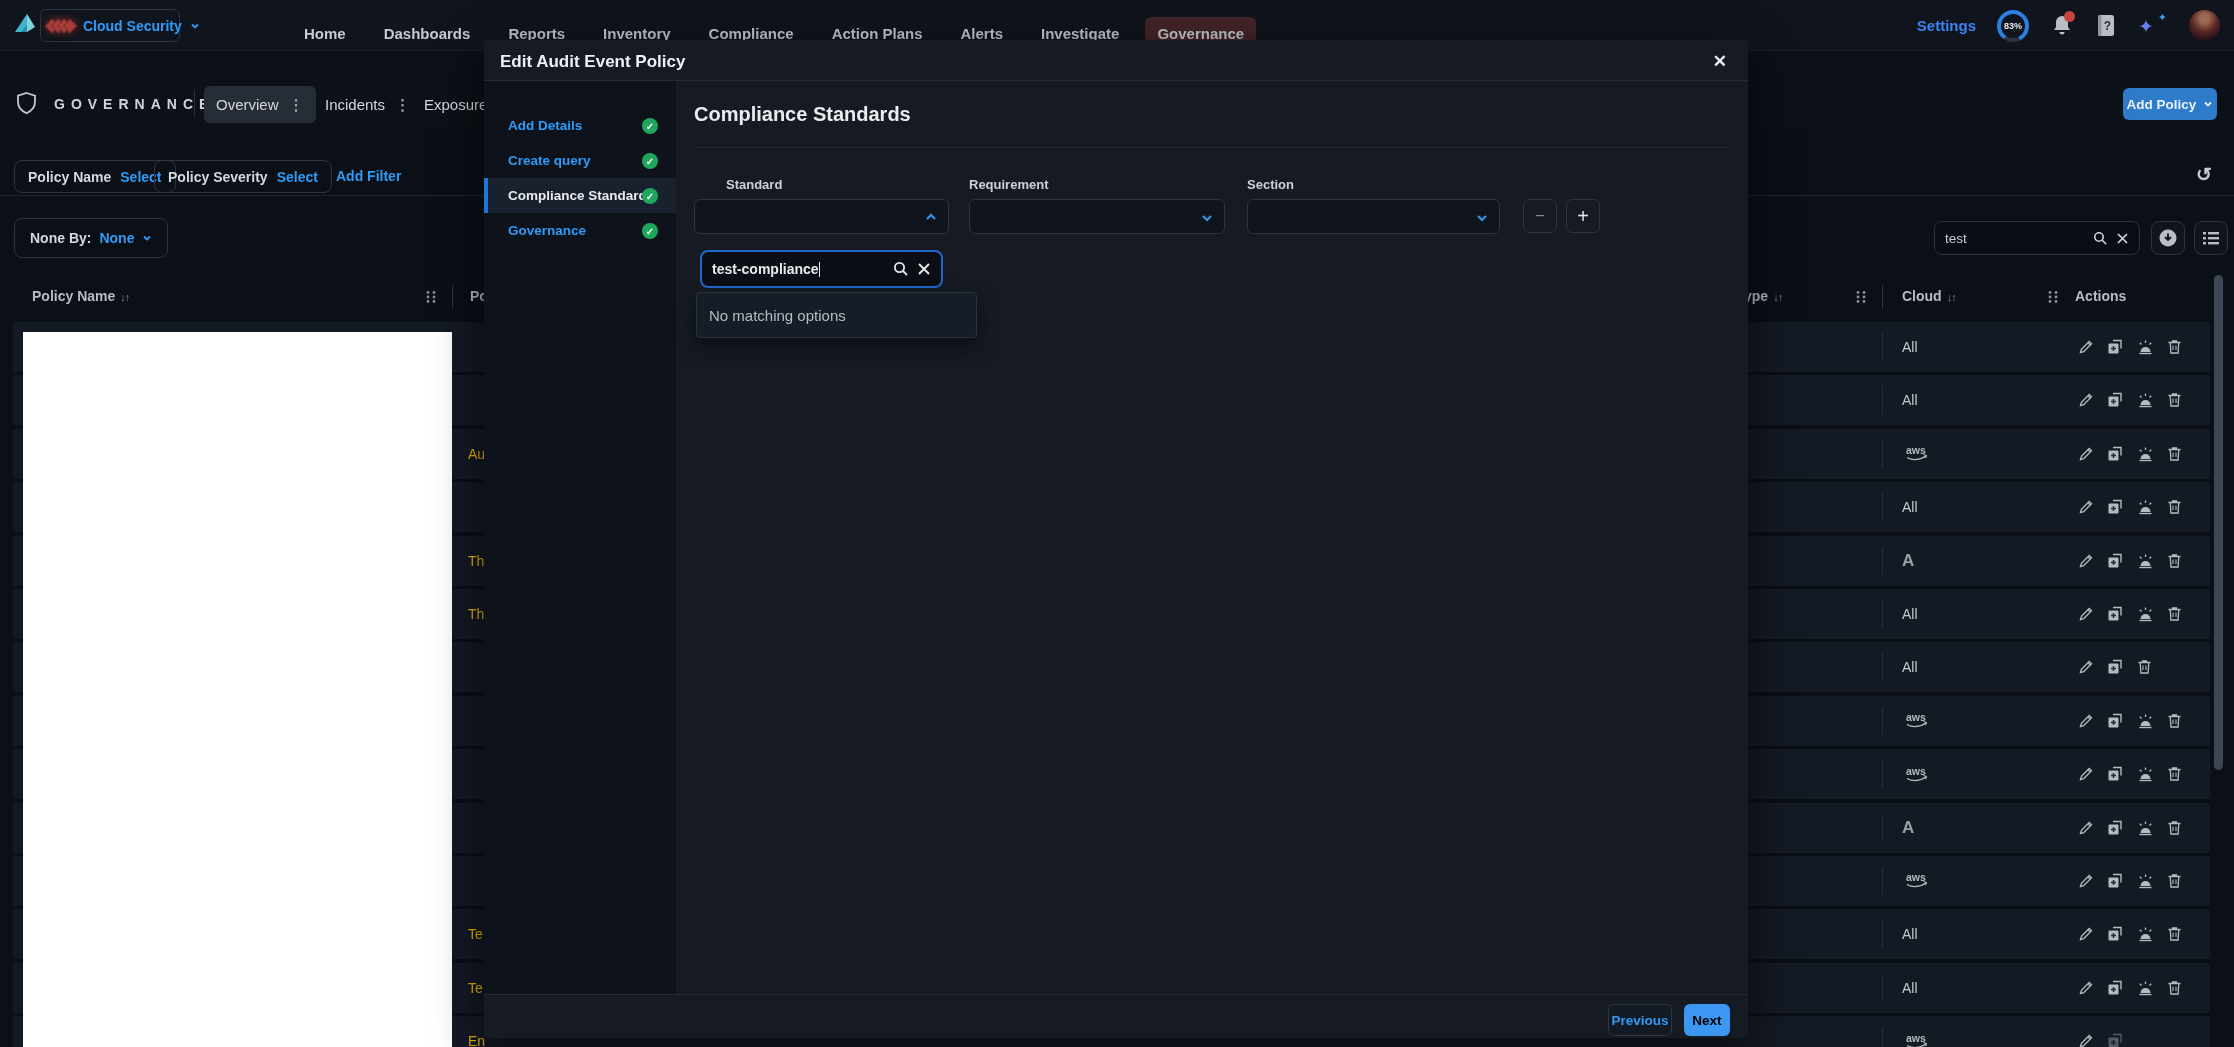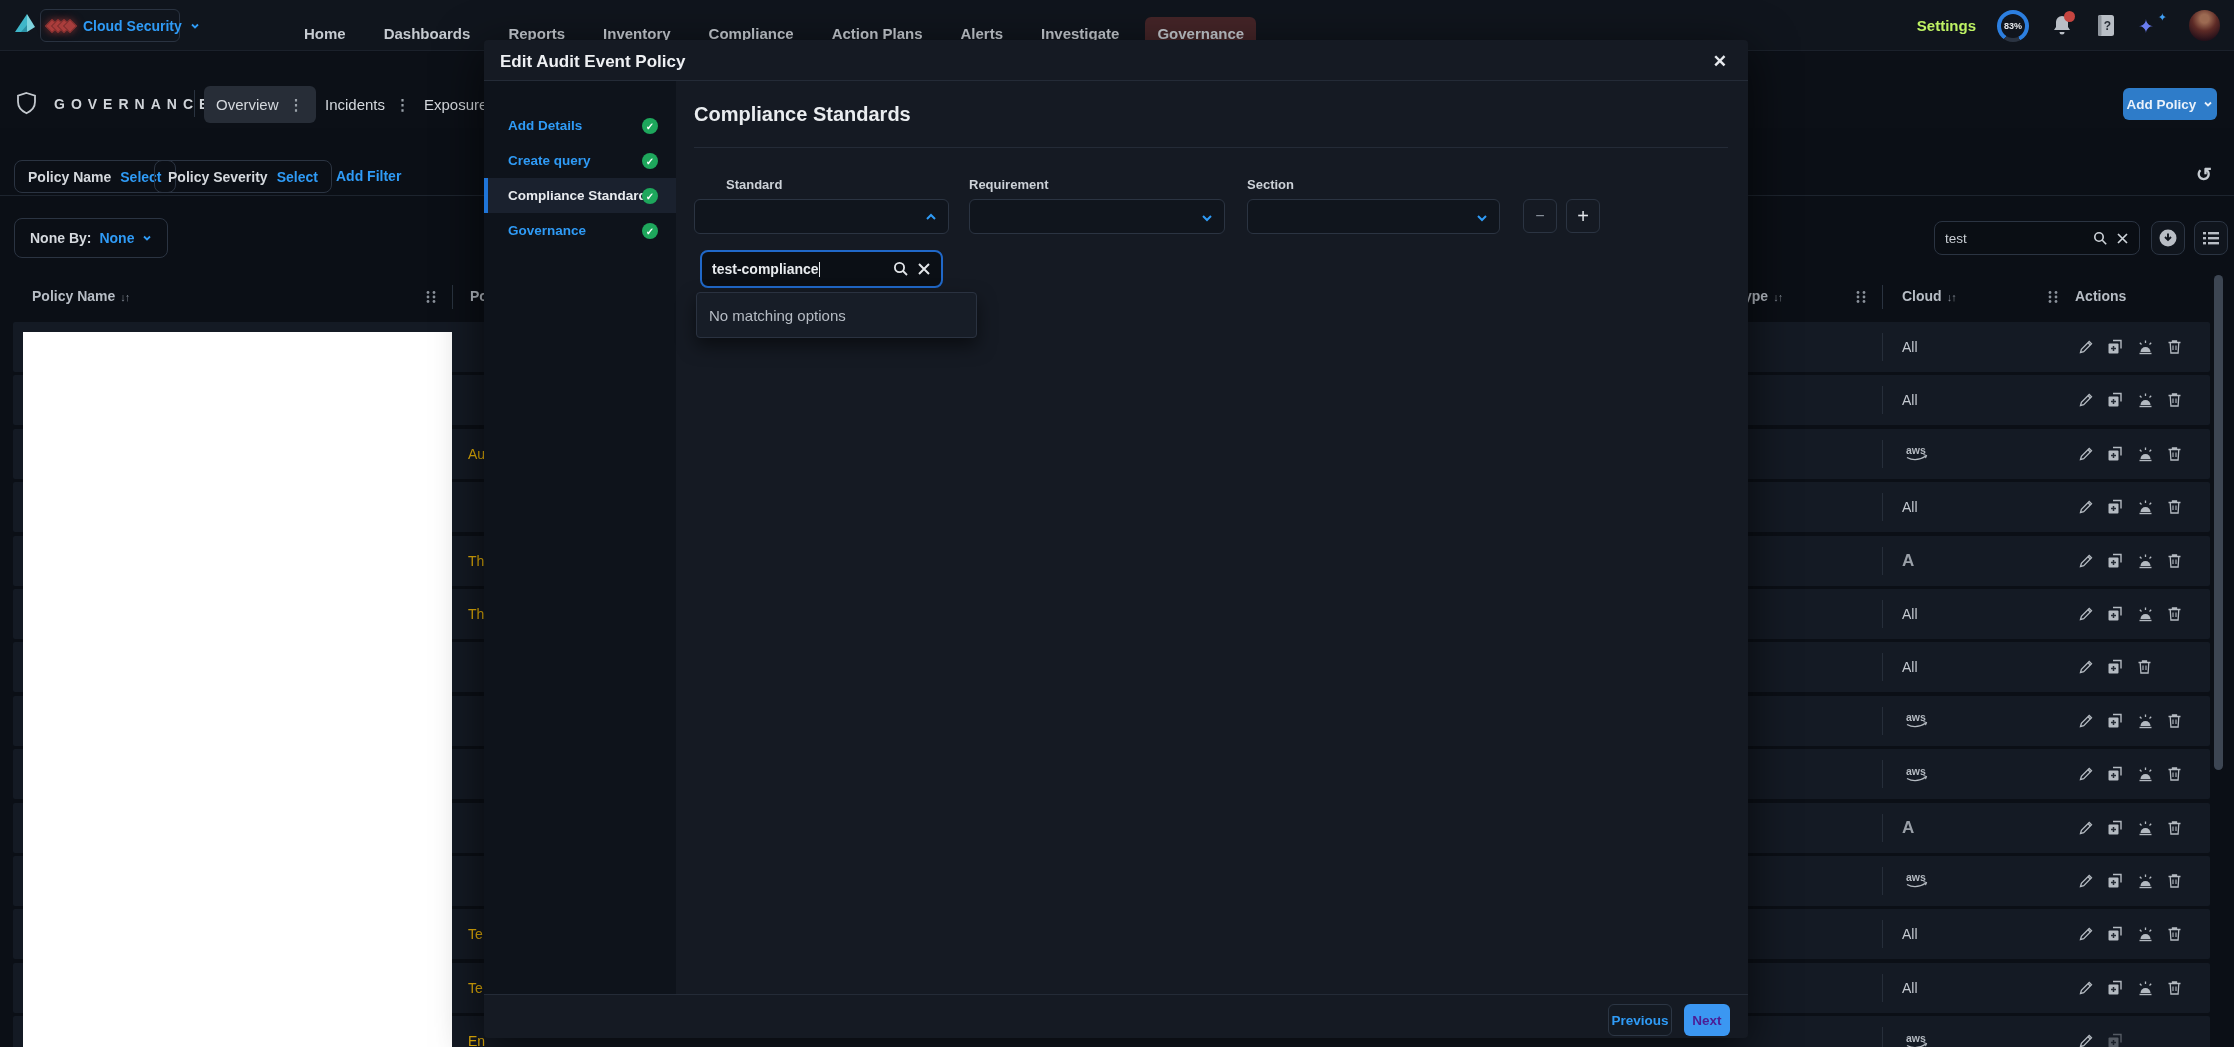--- a/index.html
+++ b/index.html
@@ -16,21 +16,21 @@
     border:1px solid #2a3341; border-radius:6px; display:flex; align-items:center; padding:0 10px; gap:8px; }
   .diamonds { display:flex; align-items:center; }
   .diamond { width:10px; height:10px; background:#a63d3c; transform:rotate(45deg);
     box-shadow:0 0 8px rgba(205,70,65,.55); border:1px solid #7c2d2d; margin-left:-4px; }
   .product-label { color:#2f9bf6; font-size:14px; font-weight:600; white-space:nowrap; }
   .chev { width:10px; height:10px; flex:none; }
   .nav-items { position:absolute; left:292px; top:8px; height:51px; display:flex; align-items:center; gap:14px; }
   .nav-item { color:#c6cbd1; font-size:15px; font-weight:600; padding:8px 12px; border-radius:6px; white-space:nowrap; }
   .nav-item[data-active="true"] { background:#452528; }
   .nav-right { position:absolute; right:14px; top:0; height:51px; display:flex; align-items:center; gap:21px; }
-  .settings-label { color:#bef264; font-size:15px; font-weight:600;margin-left:36px; }
+  .settings-label { color:#3b82f6; font-size:15px; font-weight:600;margin-left:36px; }
   .ring { width:32px; height:32px; border-radius:50%;
     background:conic-gradient(from 215deg, #2c7fe0 0 83%, #2b3442 83% 100%);
     display:flex; align-items:center; justify-content:center; }
   .ring-inner { width:24px; height:24px; border-radius:50%; background:#10151d;
     display:flex; align-items:center; justify-content:center; color:#e7eaee; font-size:9px; font-weight:700; }
   .bell-wrap { position:relative; }
   .red-dot { position:absolute; right:-1px; top:-2px; width:11px; height:11px; border-radius:50%; background:#c64540; }
   .sparkles { position:relative; width:30px; height:30px; }
   .sparkles .s1 { position:absolute; left:0; top:4px; font-size:19px; color:#6a7df0; }
   .sparkles .s2 { position:absolute; right:1px; top:0px; font-size:11px; color:#3f9df2; }
@@ -121,21 +121,21 @@
   .msearch .q { flex:1; color:#e8ebee; font-size:14px; font-weight:600; white-space:nowrap; }
   .cursor { display:inline-block; width:1.5px; height:15px; background:#e8ebee; vertical-align:-3px; }
   .mpanel { position:absolute; left:212px; top:252px; width:281px; height:46px; background:#171d27;
     border:1px solid #2a3240; border-radius:4px; box-shadow:0 8px 18px rgba(0,0,0,.5);
     display:flex; align-items:center; padding-left:12px; }
   .mpanel .txt { color:#b6bcc4; font-size:15px; }
   .mfoot-div { position:absolute; left:0; top:954px; width:1264px; height:1px; background:#242b37; }
   .btn-prev { position:absolute; left:1124px; top:964px; width:64px; height:32px; border:1px solid #2c3644; border-radius:6px;
     display:flex; align-items:center; justify-content:center; color:#2f9bf6; font-size:13.5px; font-weight:600; background:#141a23; }
   .btn-next { position:absolute; left:1200px; top:964px; width:46px; height:32px; background:#3b97f2; border-radius:6px;
-    display:flex; align-items:center; justify-content:center; color:#4c1d95; font-size:13.5px; font-weight:600; }
+    display:flex; align-items:center; justify-content:center; color:#000000; font-size:13.5px; font-weight:600; }
 </style>
 </head>
 <body>
 
 <div class="topnav">
   <div class="logo">
     <svg width="26" height="30" viewBox="0 0 26 30">
       <polygon points="3,22 15,4 15,22" fill="#3fb6c9"></polygon>
       <polygon points="15,4 23,17 15,22" fill="#7fd4df"></polygon>
       <polygon points="9,22 15,15 15,22" fill="#2a8fa3"></polygon>

